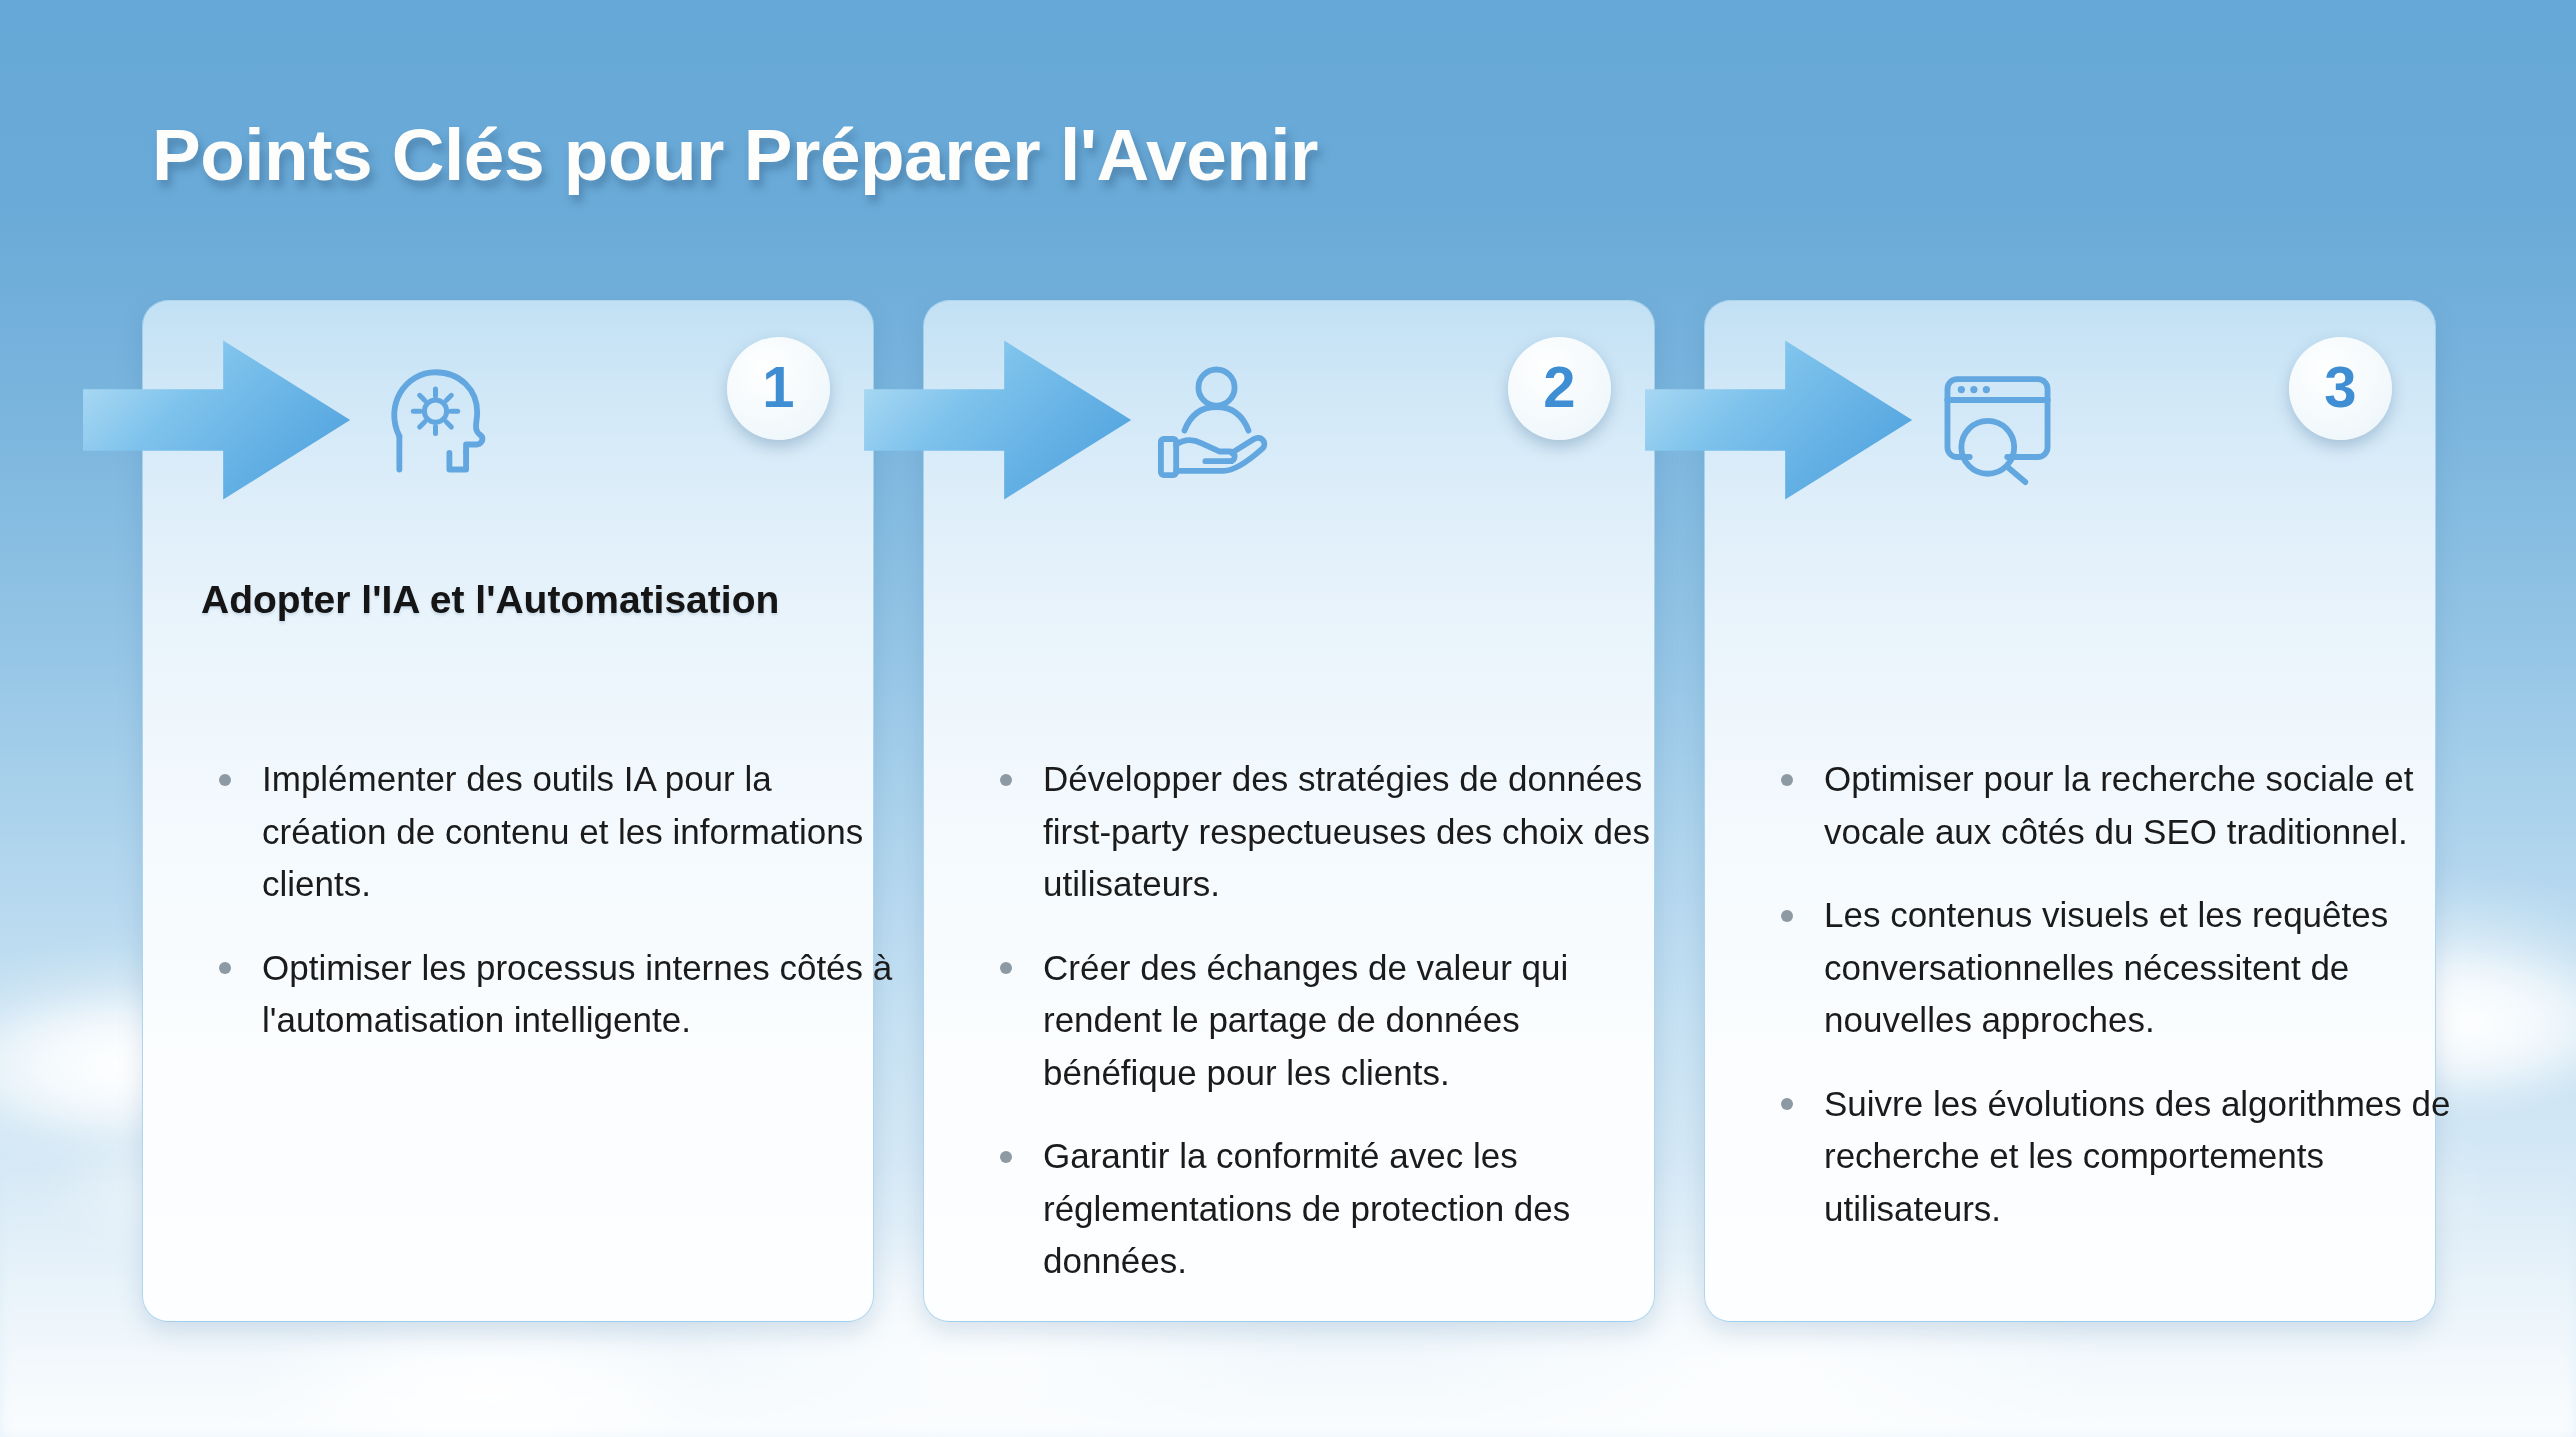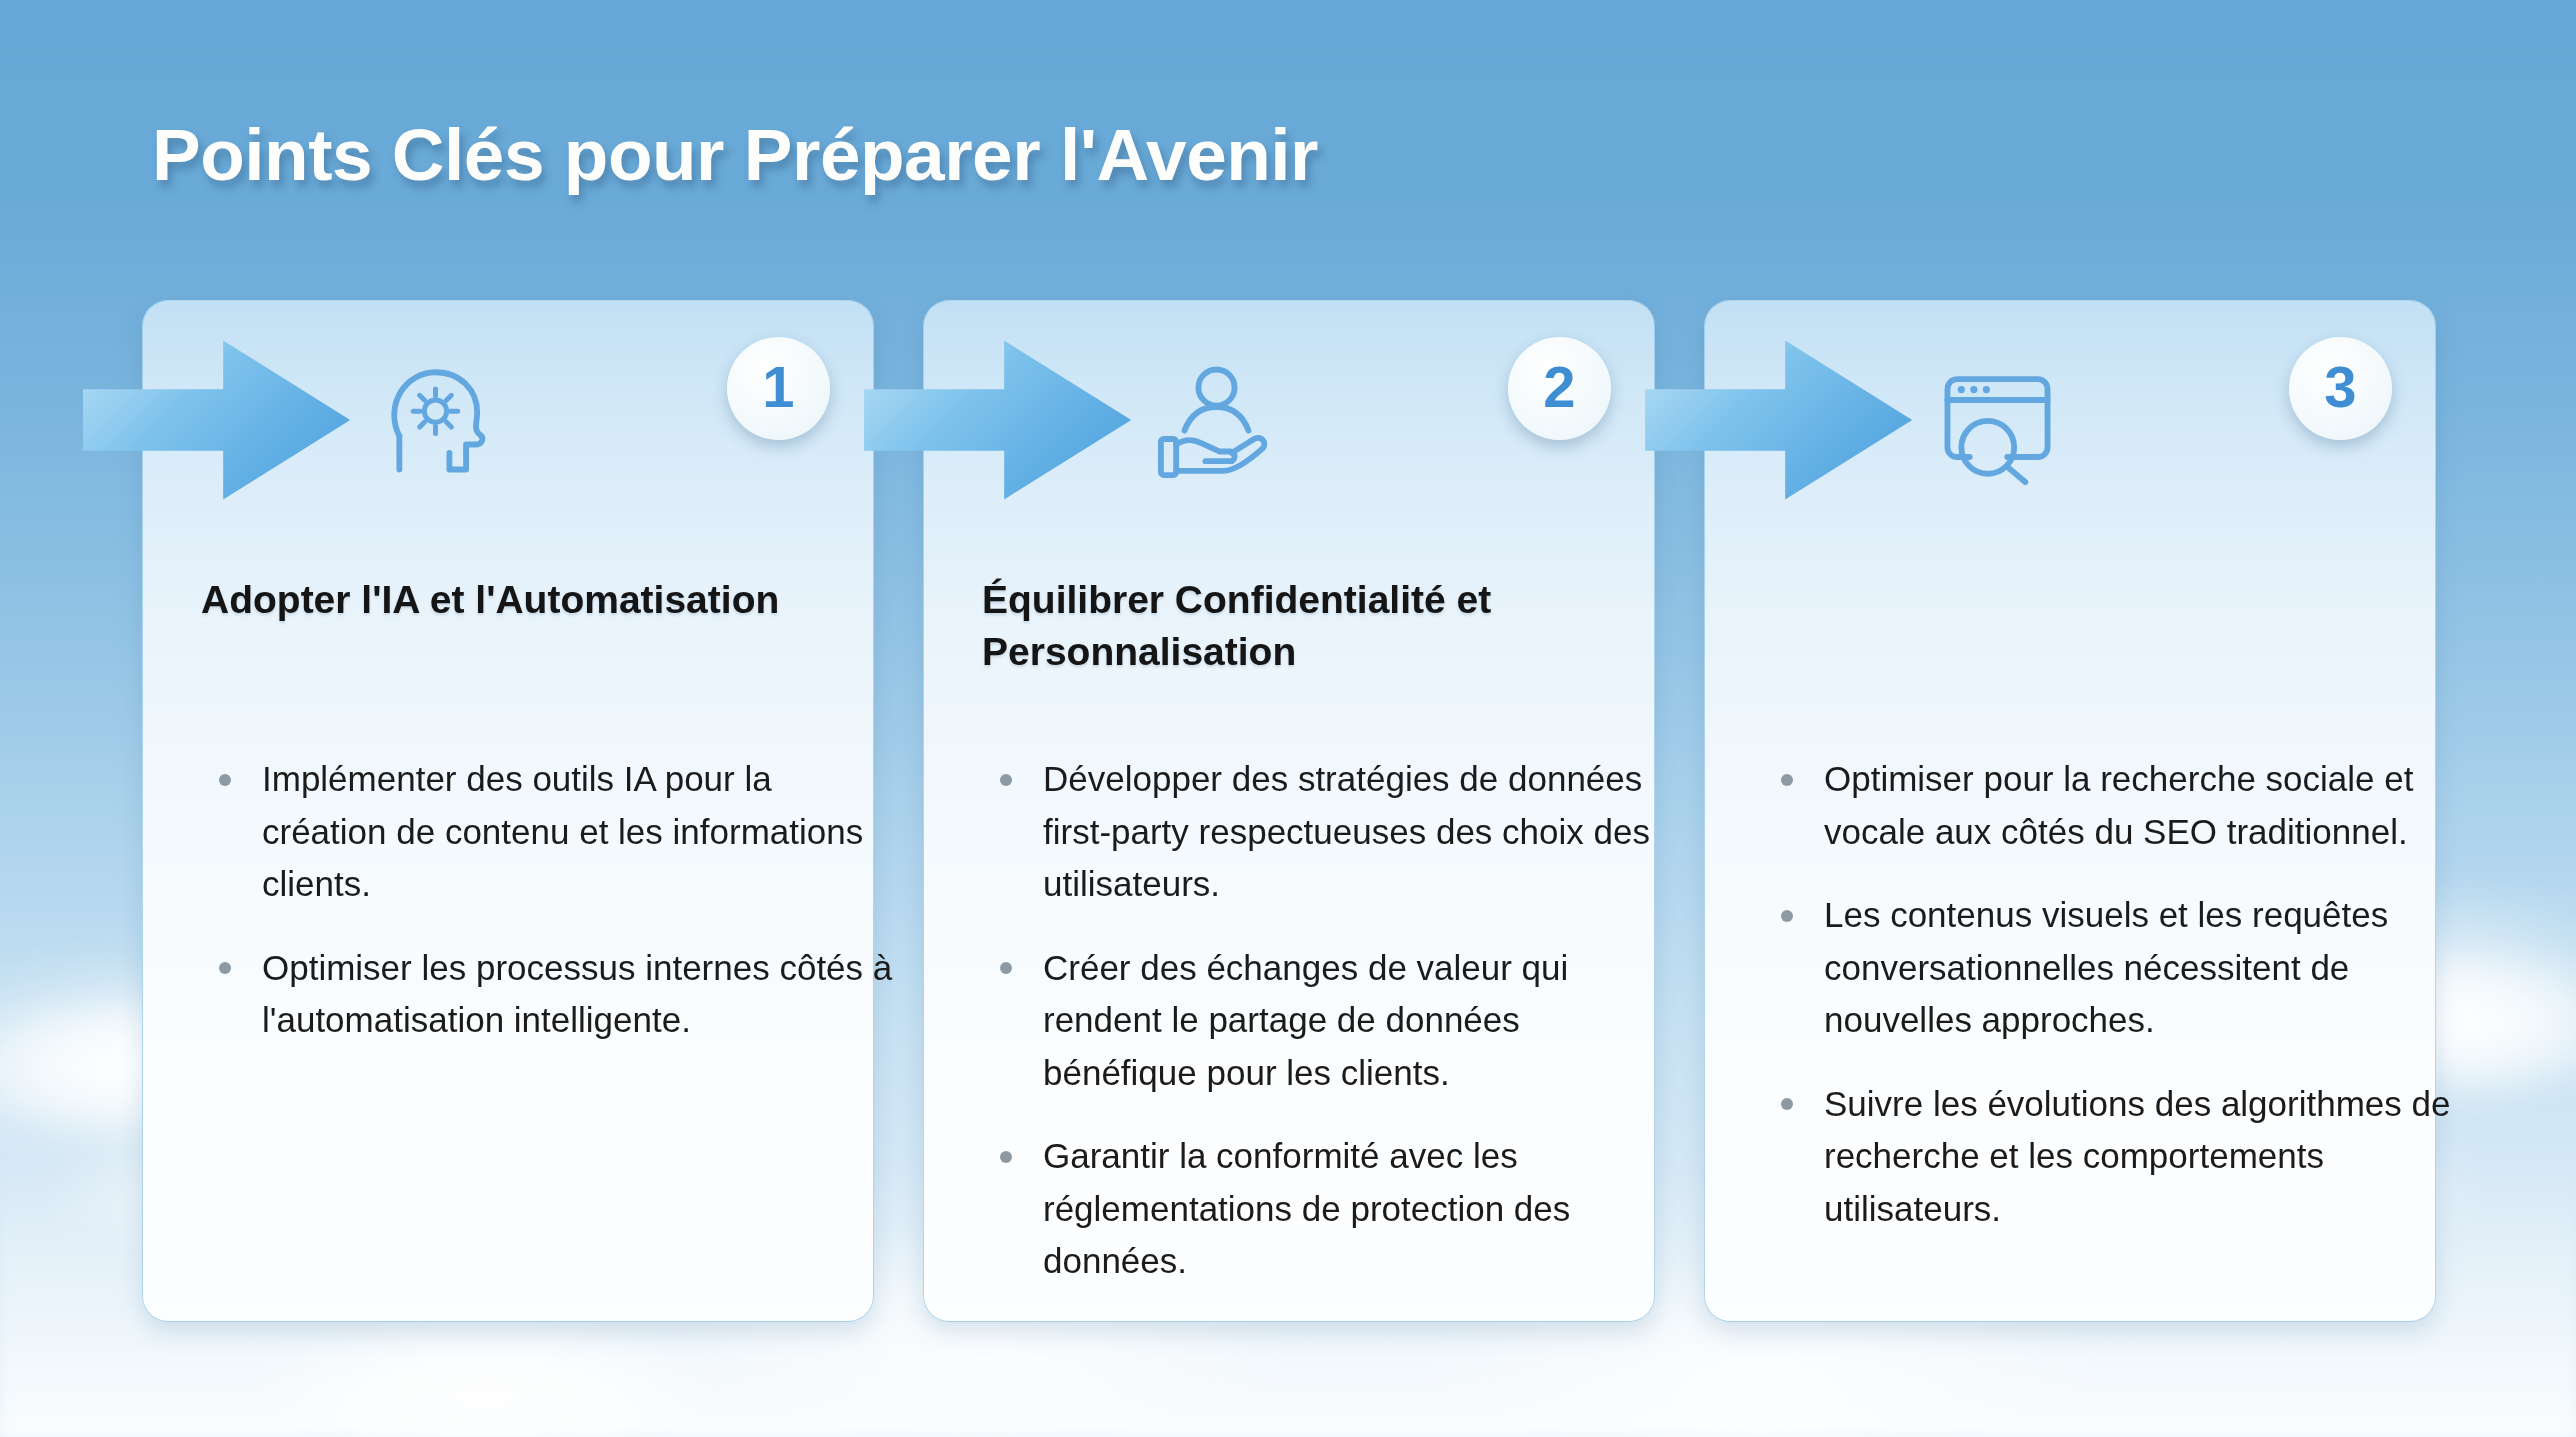--- a/index.html
+++ b/index.html
@@ -245,21 +245,20 @@
           <path d="M21,68 C27,64 33,64 39,67 L52,73 L60,73 C64,73 64,80 60,80 L42,80"></path>
           <path d="M21,87 L55,87 C63,87 74,79 83,71 C87,67 82,61 77,64 L61,74"></path>
         </g>
       </svg>
 
       <div class="badge">
         <span>2</span>
       </div>
     </div>
 
-    <div class="card-heading">Équilibrer Confidentialité et Personnalisation</div>
 
     <ul class="bullets">
       <li>Développer des stratégies de données first-party respectueuses des choix des utilisateurs.</li>
       <li>Créer des échanges de valeur qui rendent le partage de données bénéfique pour les clients.</li>
       <li>Garantir la conformité avec les réglementations de protection des données.</li>
     </ul>
   </div>
 
   <div class="card" id="card3">
     <div class="card-top">

